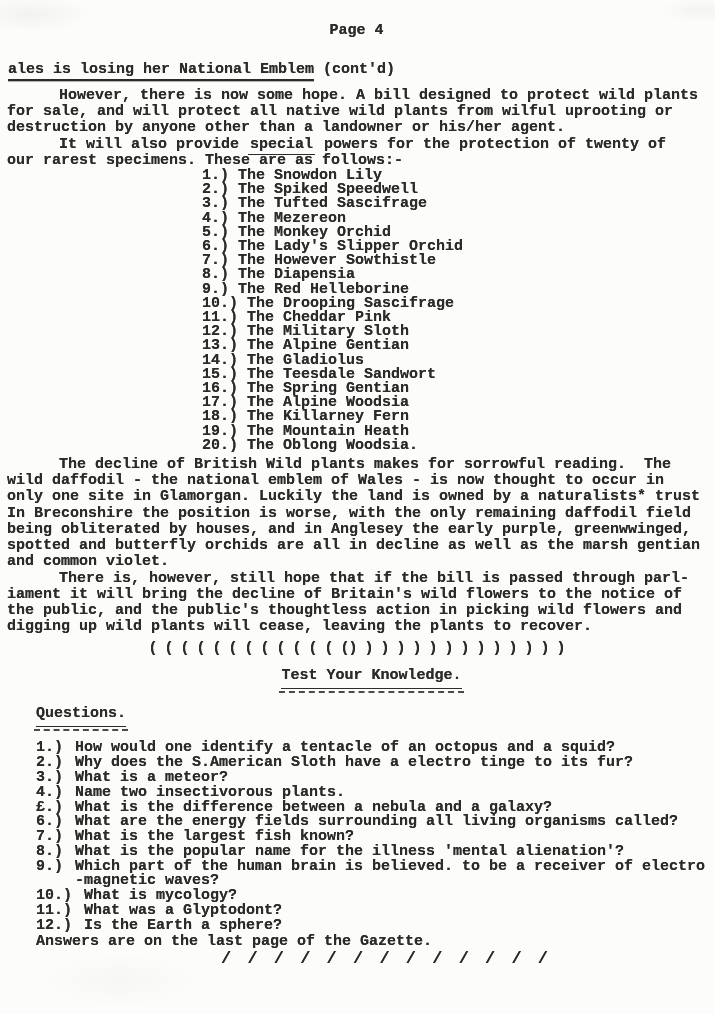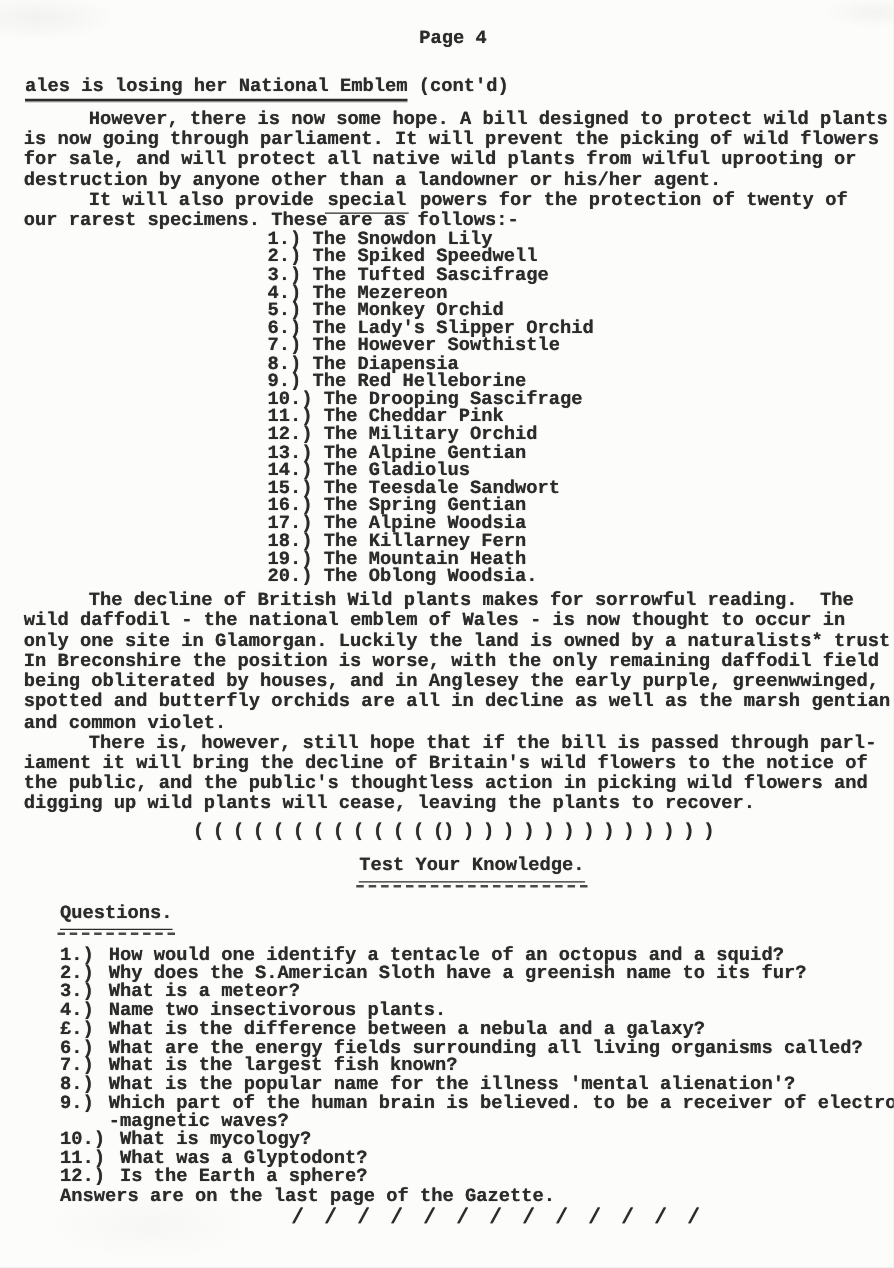--- a/index.html
+++ b/index.html
@@ -12,21 +12,21 @@
     position: relative;
     width: 715px;
     height: 1014px;
     margin: 0 auto;
     background: var(--paper);
     background-image:
       radial-gradient(ellipse 90px 26px at 30px 14px, rgba(80,80,80,0.06), transparent 70%),
       radial-gradient(ellipse 60px 18px at 700px 10px, rgba(80,80,80,0.05), transparent 70%),
       radial-gradient(ellipse 120px 40px at 120px 980px, rgba(80,80,80,0.03), transparent 70%);
     overflow: hidden;
-    padding: 22px 8px 0 18px;
+    padding: 22px 8px 0 6px;
     font-family: "Liberation Mono", "DejaVu Sans Mono", monospace;
     font-weight: 700;
     font-size: 15px;
     color: var(--ink);
     text-shadow: 0 0 0.6px rgba(43,43,43,0.85);
   }
   .page-number { text-align: center; line-height: 17px; }
 
   .article-title { margin-top: 22px; margin-left: 2px; white-space: nowrap; }
   .u-title {
@@ -93,21 +93,20 @@
 
 <div class="page">
 
   <div class="page-number">Page 4</div>
 
   <div class="article-title"><span class="u-title">ales is losing her National Emblem</span><span> (cont'd)</span></div>
 
   <div class="para para1">
 
   <div class="line">However, there is now some hope. A bill designed to protect wild plants</div>
-      <div class="line">is now going through parliament. It will prevent the picking of wild flowers</div>
       <div class="line">for sale, and will protect all native wild plants from wilful uprooting or</div>
       <div class="line">destruction by anyone other than a landowner or his/her agent.</div>
     </div>
 
   <div class="para">
     <div class="line"><span>It will also provide </span><span class="u-word">special</span><span> powers for the protection of twenty of</span></div>
     <div class="line">our rarest specimens. These are as follows:-</div>
   </div>
 
   <div class="specimens">
@@ -116,21 +115,21 @@
       <div class="s-row"><span class="s-num">2.)</span> <span class="s-name">The Spiked Speedwell</span></div>
       <div class="s-row"><span class="s-num">3.)</span> <span class="s-name">The Tufted Sascifrage</span></div>
       <div class="s-row"><span class="s-num">4.)</span> <span class="s-name">The Mezereon</span></div>
       <div class="s-row"><span class="s-num">5.)</span> <span class="s-name">The Monkey Orchid</span></div>
       <div class="s-row"><span class="s-num">6.)</span> <span class="s-name">The Lady's Slipper Orchid</span></div>
       <div class="s-row"><span class="s-num">7.)</span> <span class="s-name">The However Sowthistle</span></div>
       <div class="s-row"><span class="s-num">8.)</span> <span class="s-name">The Diapensia</span></div>
       <div class="s-row"><span class="s-num">9.)</span> <span class="s-name">The Red Helleborine</span></div>
       <div class="s-row"><span class="s-num">10.)</span> <span class="s-name">The Drooping Sascifrage</span></div>
       <div class="s-row"><span class="s-num">11.)</span> <span class="s-name">The Cheddar Pink</span></div>
-      <div class="s-row"><span class="s-num">12.)</span> <span class="s-name">The Military Orchid</span></div>
+      <div class="s-row"><span class="s-num">12.)</span> <span class="s-name">The Military Sloth</span></div>
       <div class="s-row"><span class="s-num">13.)</span> <span class="s-name">The Alpine Gentian</span></div>
       <div class="s-row"><span class="s-num">14.)</span> <span class="s-name">The Gladiolus</span></div>
       <div class="s-row"><span class="s-num">15.)</span> <span class="s-name">The Teesdale Sandwort</span></div>
       <div class="s-row"><span class="s-num">16.)</span> <span class="s-name">The Spring Gentian</span></div>
       <div class="s-row"><span class="s-num">17.)</span> <span class="s-name">The Alpine Woodsia</span></div>
       <div class="s-row"><span class="s-num">18.)</span> <span class="s-name">The Killarney Fern</span></div>
       <div class="s-row"><span class="s-num">19.)</span> <span class="s-name">The Mountain Heath</span></div>
       <div class="s-row"><span class="s-num">20.)</span> <span class="s-name">The Oblong Woodsia.</span></div>
     </div>
 
@@ -156,21 +155,21 @@
   <div class="divider">( ( ( ( ( ( ( ( ( ( ( ( () ) ) ) ) ) ) ) ) ) ) ) ) )</div>
 
   <div class="quiz">
     <div class="heading"><span class="u-heading">Test Your Knowledge.</span></div>
 
     <div class="subheading"><span class="u-heading">Questions.</span></div>
 
     <div class="questions">
 
     <div class="q-row"><span class="q-num">1.)</span><span class="q-text">How would one identify a tentacle of an octopus and a squid?</span></div>
-        <div class="q-row"><span class="q-num">2.)</span><span class="q-text">Why does the S.American Sloth have a greenish name to its fur?</span></div>
+        <div class="q-row"><span class="q-num">2.)</span><span class="q-text">Why does the S.American Sloth have a electro tinge to its fur?</span></div>
         <div class="q-row"><span class="q-num">3.)</span><span class="q-text">What is a meteor?</span></div>
         <div class="q-row"><span class="q-num">4.)</span><span class="q-text">Name two insectivorous plants.</span></div>
         <div class="q-row"><span class="q-num">£.)</span><span class="q-text">What is the difference between a nebula and a galaxy?</span></div>
         <div class="q-row"><span class="q-num">6.)</span><span class="q-text">What are the energy fields surrounding all living organisms called?</span></div>
         <div class="q-row"><span class="q-num">7.)</span><span class="q-text">What is the largest fish known?</span></div>
         <div class="q-row"><span class="q-num">8.)</span><span class="q-text">What is the popular name for the illness 'mental alienation'?</span></div>
         <div class="q-row"><span class="q-num">9.)</span><span class="q-text">Which part of the human brain is believed. to be a receiver of electro</span></div>
         <div class="q-row"><span class="q-num"></span><span class="q-text">-magnetic waves?</span></div>
         <div class="q-row"><span class="q-num">10.)</span><span class="q-text">What is mycology?</span></div>
         <div class="q-row"><span class="q-num">11.)</span><span class="q-text">What was a Glyptodont?</span></div>

